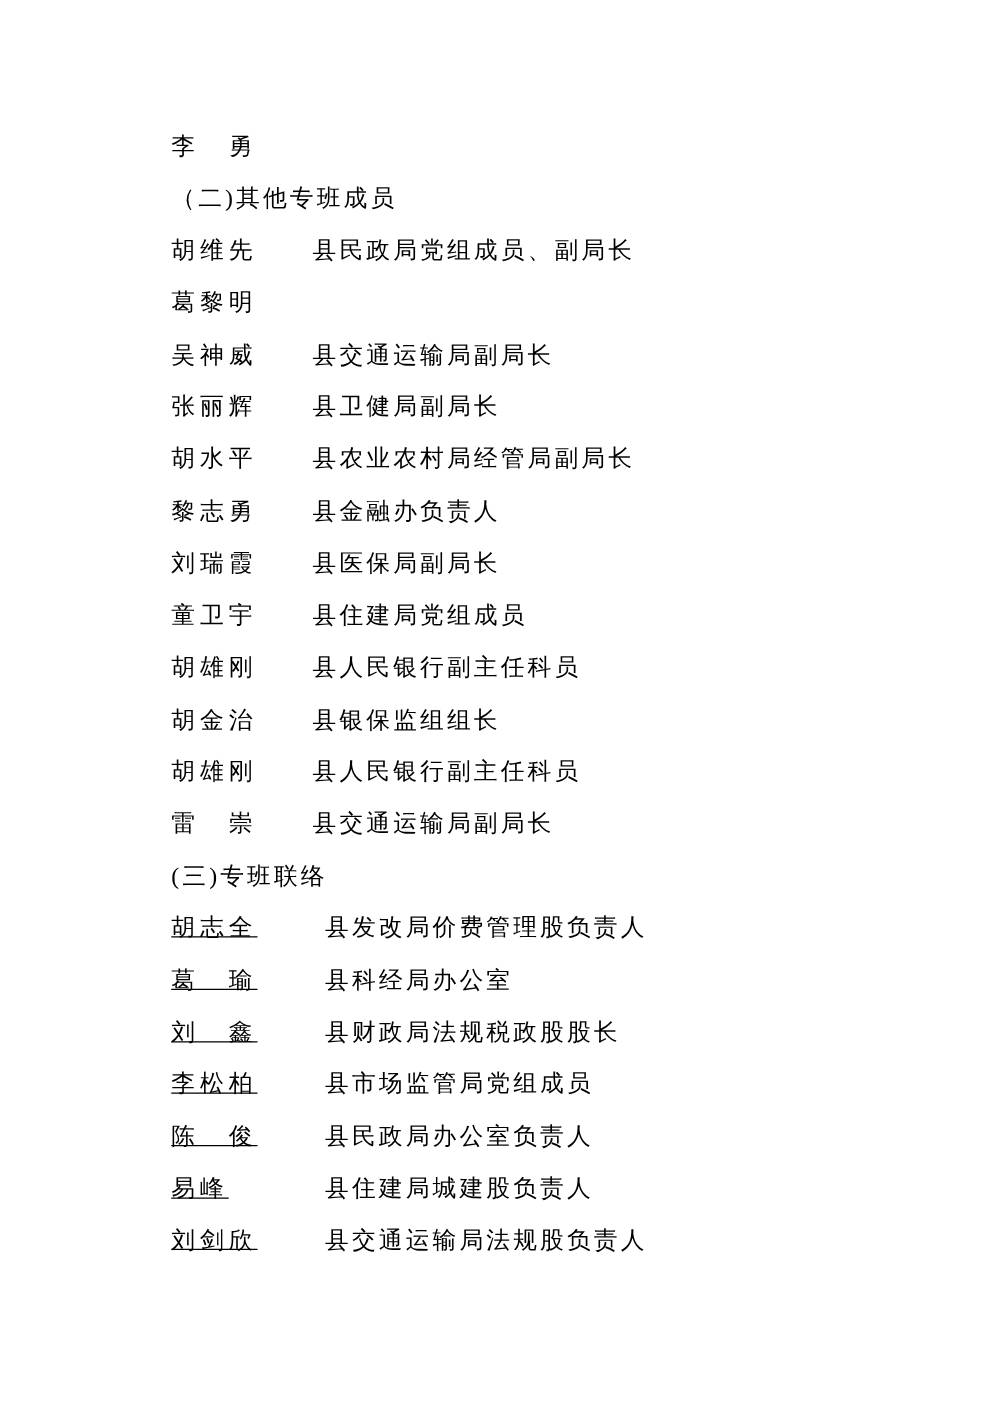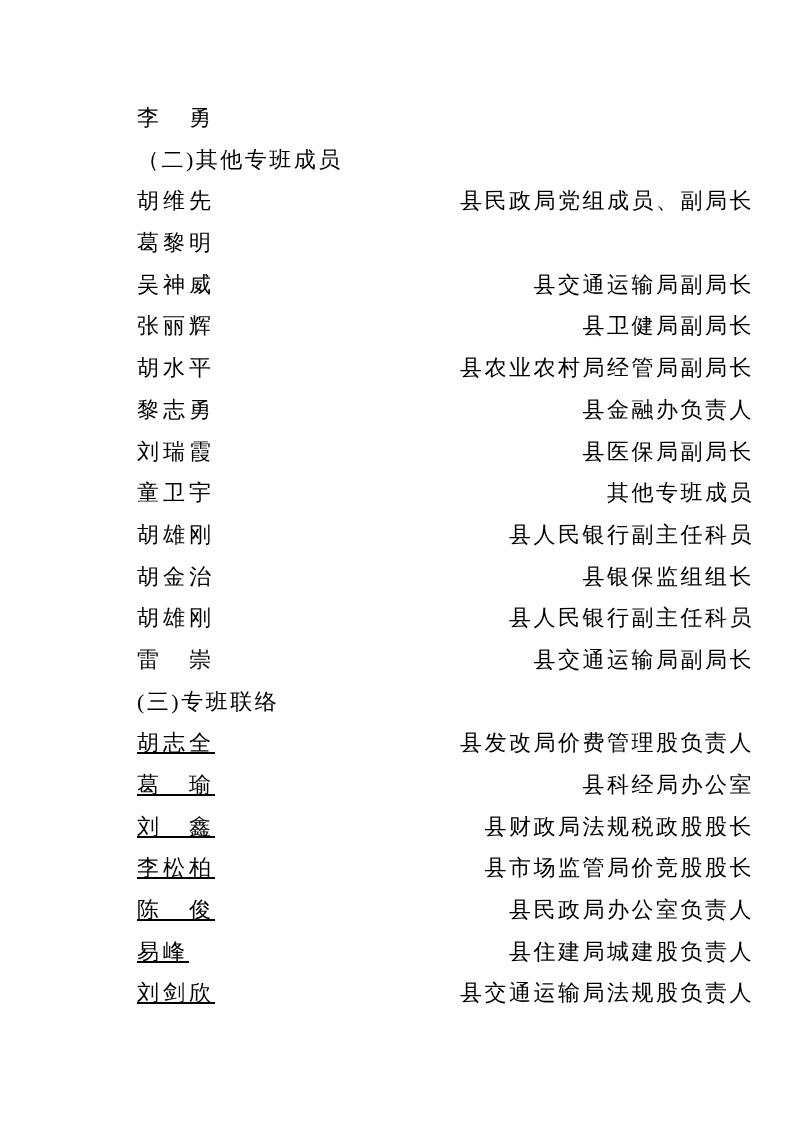--- a/index.html
+++ b/index.html
@@ -19,23 +19,22 @@
   .content {
     position: absolute;
     top: 97px;
     left: 137px;
     right: 40px;
   }
   .row {
     display: flex;
     height: 41.7px;
     line-height: 41.7px;
-    font-size: 22px;
+    font-size: 19px;
     white-space: pre;
-    justify-content: space-between;
   }
   .row .name {
     flex: 0 0 auto;
     width: 113px;
     letter-spacing: 4px;
   }
   .row.s3 .name {
     width: 123px;
     text-decoration: underline;
   }
@@ -54,27 +53,27 @@
   <div class="content">
       <div class="row"><span class="name">李　勇</span></div>
       <div class="row"><span class="heading">（二)其他专班成员</span></div>
       <div class="row"><span class="name">胡维先</span><span class="title">县民政局党组成员、副局长</span></div>
       <div class="row"><span class="name">葛黎明</span></div>
       <div class="row"><span class="name">吴神威</span><span class="title">县交通运输局副局长</span></div>
       <div class="row"><span class="name">张丽辉</span><span class="title">县卫健局副局长</span></div>
       <div class="row"><span class="name">胡水平</span><span class="title">县农业农村局经管局副局长</span></div>
       <div class="row"><span class="name">黎志勇</span><span class="title">县金融办负责人</span></div>
       <div class="row"><span class="name">刘瑞霞</span><span class="title">县医保局副局长</span></div>
-      <div class="row"><span class="name">童卫宇</span><span class="title">其他专班成员</span></div>
+      <div class="row"><span class="name">童卫宇</span><span class="title">县住建局党组成员</span></div>
       <div class="row"><span class="name">胡雄刚</span><span class="title">县人民银行副主任科员</span></div>
       <div class="row"><span class="name">胡金治</span><span class="title">县银保监组组长</span></div>
       <div class="row"><span class="name">胡雄刚</span><span class="title">县人民银行副主任科员</span></div>
       <div class="row"><span class="name">雷　崇</span><span class="title">县交通运输局副局长</span></div>
       <div class="row s3"><span class="heading">(三)专班联络</span></div>
       <div class="row s3"><span class="name">胡志全</span><span class="title">县发改局价费管理股负责人</span></div>
       <div class="row s3"><span class="name">葛　瑜</span><span class="title">县科经局办公室</span></div>
       <div class="row s3"><span class="name">刘　鑫</span><span class="title">县财政局法规税政股股长</span></div>
-      <div class="row s3"><span class="name">李松柏</span><span class="title">县市场监管局价竞股股长</span></div>
+      <div class="row s3"><span class="name">李松柏</span><span class="title">县市场监管局党组成员</span></div>
       <div class="row s3"><span class="name">陈　俊</span><span class="title">县民政局办公室负责人</span></div>
       <div class="row s3"><span class="name">易峰</span><span class="title">县住建局城建股负责人</span></div>
       <div class="row s3"><span class="name">刘剑欣</span><span class="title">县交通运输局法规股负责人</span></div>
     </div>
 </div>
 
 </body></html>

